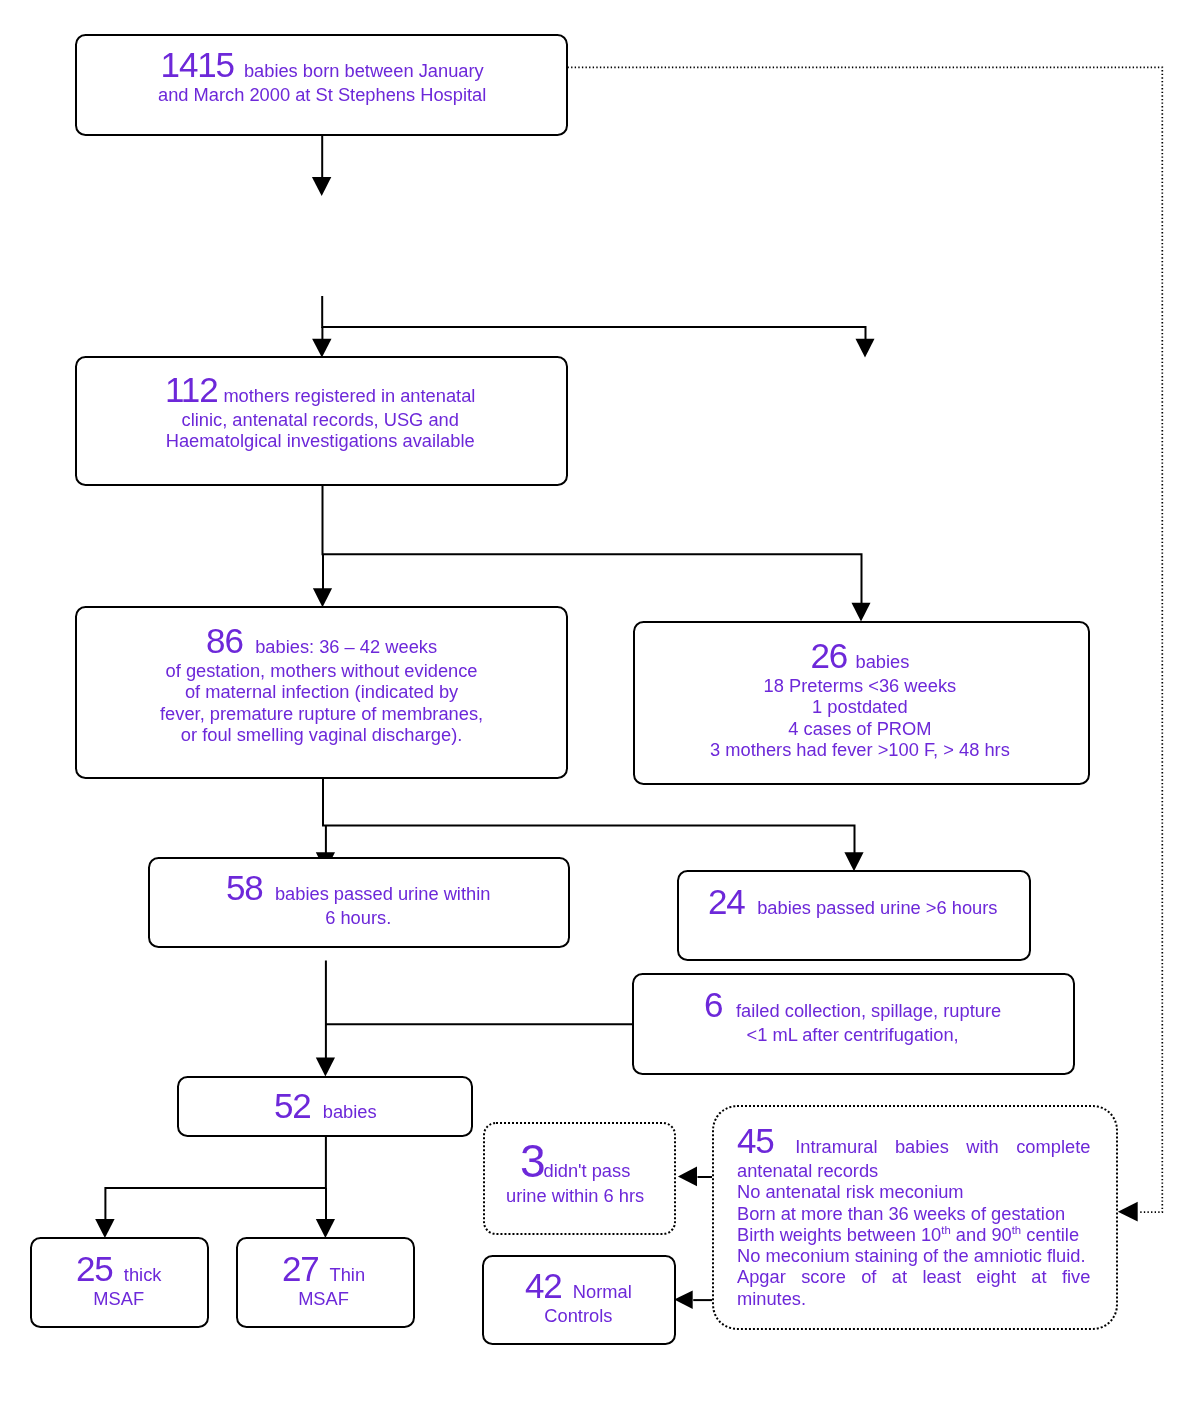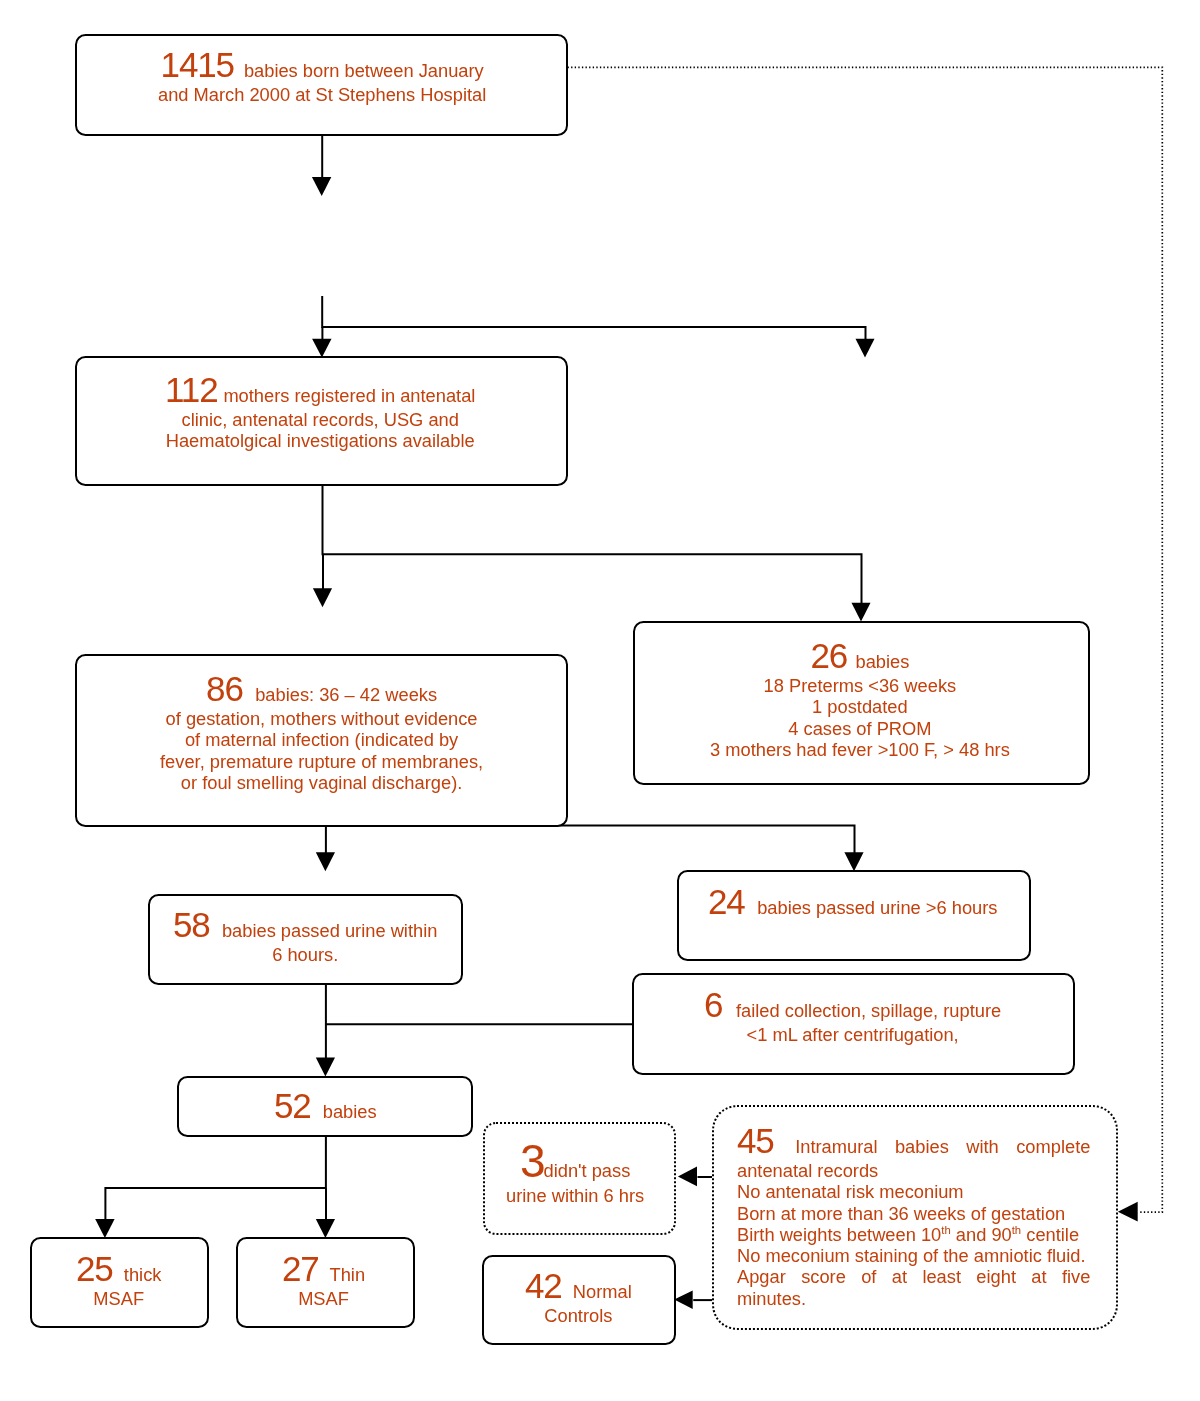--- a/index.html
+++ b/index.html
@@ -1,17 +1,17 @@
 <!DOCTYPE html>
 <html><head>
 <meta charset="utf-8">
 <style>
   html,body{margin:0;padding:0;background:#ffffff;}
   #stage{position:relative;width:1200px;height:1401px;background:#ffffff;-webkit-font-smoothing:antialiased;
-         font-family:"Liberation Sans",sans-serif;color:#c2410c;overflow:hidden;}
+         font-family:"Liberation Sans",sans-serif;color:#6d28d9;overflow:hidden;}
   .node{position:absolute;box-sizing:border-box;border:2px solid #000000;background:#ffffff;
         border-radius:10.5px;display:flex;align-items:center;justify-content:center;text-align:center;}
   .node .txt{line-height:21.3px;font-size:18.3px;will-change:transform;padding:0 6px;position:relative;top:var(--dy,0px);left:var(--dx,0px);}
   .n{font-size:35px;letter-spacing:-1.1px;margin-right:var(--mr,4px);line-height:38px;}
   .node.dotted{border:2.2px dotted #000000;border-radius:13px;}
   .node.dotted.big{border-radius:25px;}
   svg.lines{position:absolute;left:0;top:0;width:1200px;height:1401px;overflow:visible;}
   sup{font-size:0.62em;vertical-align:super;line-height:0;}
   .n3{font-size:46px;letter-spacing:-2px;line-height:48px;}
 </style>
@@ -68,21 +68,21 @@
   <div class="node" style="left:74.60px;top:356.00px;width:493.40px;height:130.00px;">
     <div class="txt" style="--dy:-9.80px;--dx:-1.00px;--mr:0.8px;">
       <span class="n">112</span>
       <span>mothers registered in antenatal</span><br>
       <span>clinic, antenatal records, USG and</span><br>
       <span>Haematolgical investigations available</span>
     </div>
   </div>
 
 
-  <div class="node" style="left:74.60px;top:606.00px;width:493.40px;height:172.50px;margin-top:48px;">
+  <div class="node" style="left:74.60px;top:606.00px;width:493.40px;height:172.50px;">
     <div class="txt" style="--dy:-8.60px;--dx:0.60px;--mr:7.3px;">
       <span class="n">86</span>
       <span>babies: 36 – 42 weeks</span><br>
       <span>of gestation, mothers without evidence</span><br>
       <span>of maternal infection (indicated by</span><br>
       <span>fever, premature rupture of membranes,</span><br>
       <span>or foul smelling vaginal discharge).</span>
     </div>
   </div>
 
@@ -90,21 +90,21 @@
     <div class="txt" style="--dy:-3.80px;--dx:-1.60px;--mr:3.3px;">
       <span class="n">26</span>
       <span>babies</span><br>
       <span>18 Preterms &lt;36 weeks</span><br>
       <span>1 postdated</span><br>
       <span>4 cases of PROM</span><br>
       <span>3 mothers had fever &gt;100 F, &gt; 48 hrs</span>
     </div>
   </div>
 
-  <div class="node" style="left:148.20px;top:894px;width:315px;height:91.00px;">
+  <div class="node" style="left:148.20px;top:857px;width:422px;height:91.00px;">
     <div class="txt" style="--dy:-3.90px;--dx:-1.00px;--mr:7.1px;">
       <span class="n">58</span>
       <span>babies passed urine within</span><br>
       <span>6 hours.</span>
     </div>
   </div>
 
   <div class="node" style="left:676.80px;top:870.00px;width:354.40px;height:90.50px;">
     <div class="txt" style="--dy:-13.50px;--dx:-1.60px;--mr:7.3px;">
       <span class="n">24</span>

